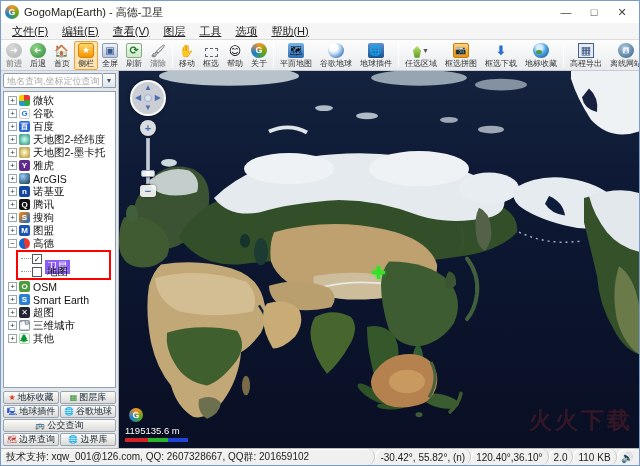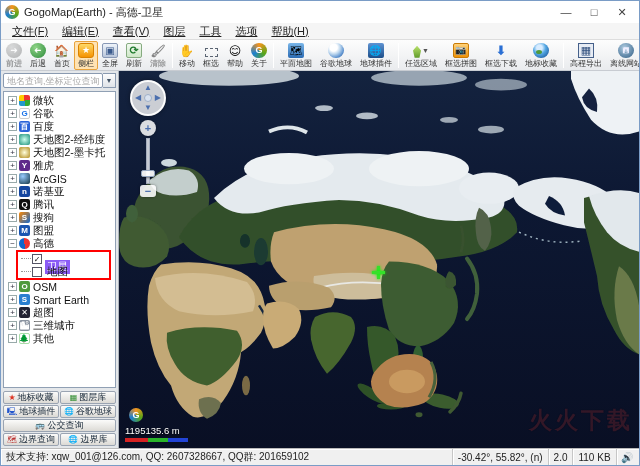--- a/index.html
+++ b/index.html
@@ -128,21 +128,21 @@
   .scaletext { position:absolute; left:6px; bottom:12px; color:#fff; font-size:9.5px; text-shadow:0 1px 2px #000; }
   .scalebar { position:absolute; left:6px; bottom:6px; height:4px; width:63px; display:flex; }
   .scalebar .s1 { flex:0 0 23px; background:#d62222; }
   .scalebar .s2 { flex:0 0 20px; background:#2ab52a; }
   .scalebar .s3 { flex:0 0 20px; background:#2244d6; }
 
   .watermark { position:absolute; right:6px; bottom:12px; font-size:23px; font-weight:bold; letter-spacing:3px; color:rgba(160,55,75,.30); text-shadow:0 0 1px rgba(0,0,0,.4); }
 
   
   .statusbar { height:17px; flex:0 0 auto; background:#f0f0f0; border-top:1px solid #bbb; display:flex; align-items:stretch; font-size:10px; color:#222; }
-  .sfield { display:flex; align-items:center; padding:0 5px; border-right:1px solid #c6c6c6; box-shadow:inset 1px 1px 0 #fff; white-space:nowrap; overflow:hidden; }
+  .sfield { display:flex; align-items:center; padding:0 5px; border-right:1px solid #c6c6c6; box-shadow:inset 1px 1px 0 #fff; white-space:nowrap; overflow:hidden;border-radius:8px; }
   .sfield.grow { flex:1; min-width:0; }
   .snd { border-right:none; }
 </style>
 </head>
 <body>
 
 <div class="window">
 
   <div class="titlebar">
     <div class="app-ico">G</div>
@@ -522,18 +522,19 @@
           <span class="s3"></span>
         </div>
 
       <div class="watermark">火火下载</div>
     </div>
   </div>
 
   <div class="statusbar">
     <div class="sfield grow">技术支持: xqw_001@126.com, QQ: 2607328667, QQ群: 201659102</div>
     <div class="sfield">-30.42°, 55.82°, (n)</div>
+    <div class="sfield">120.40°,36.10°</div>
     <div class="sfield">2.0</div>
     <div class="sfield">110 KB</div>
     <div class="sfield snd">🔊</div>
   </div>
 
 </div>
 
 </body></html>

